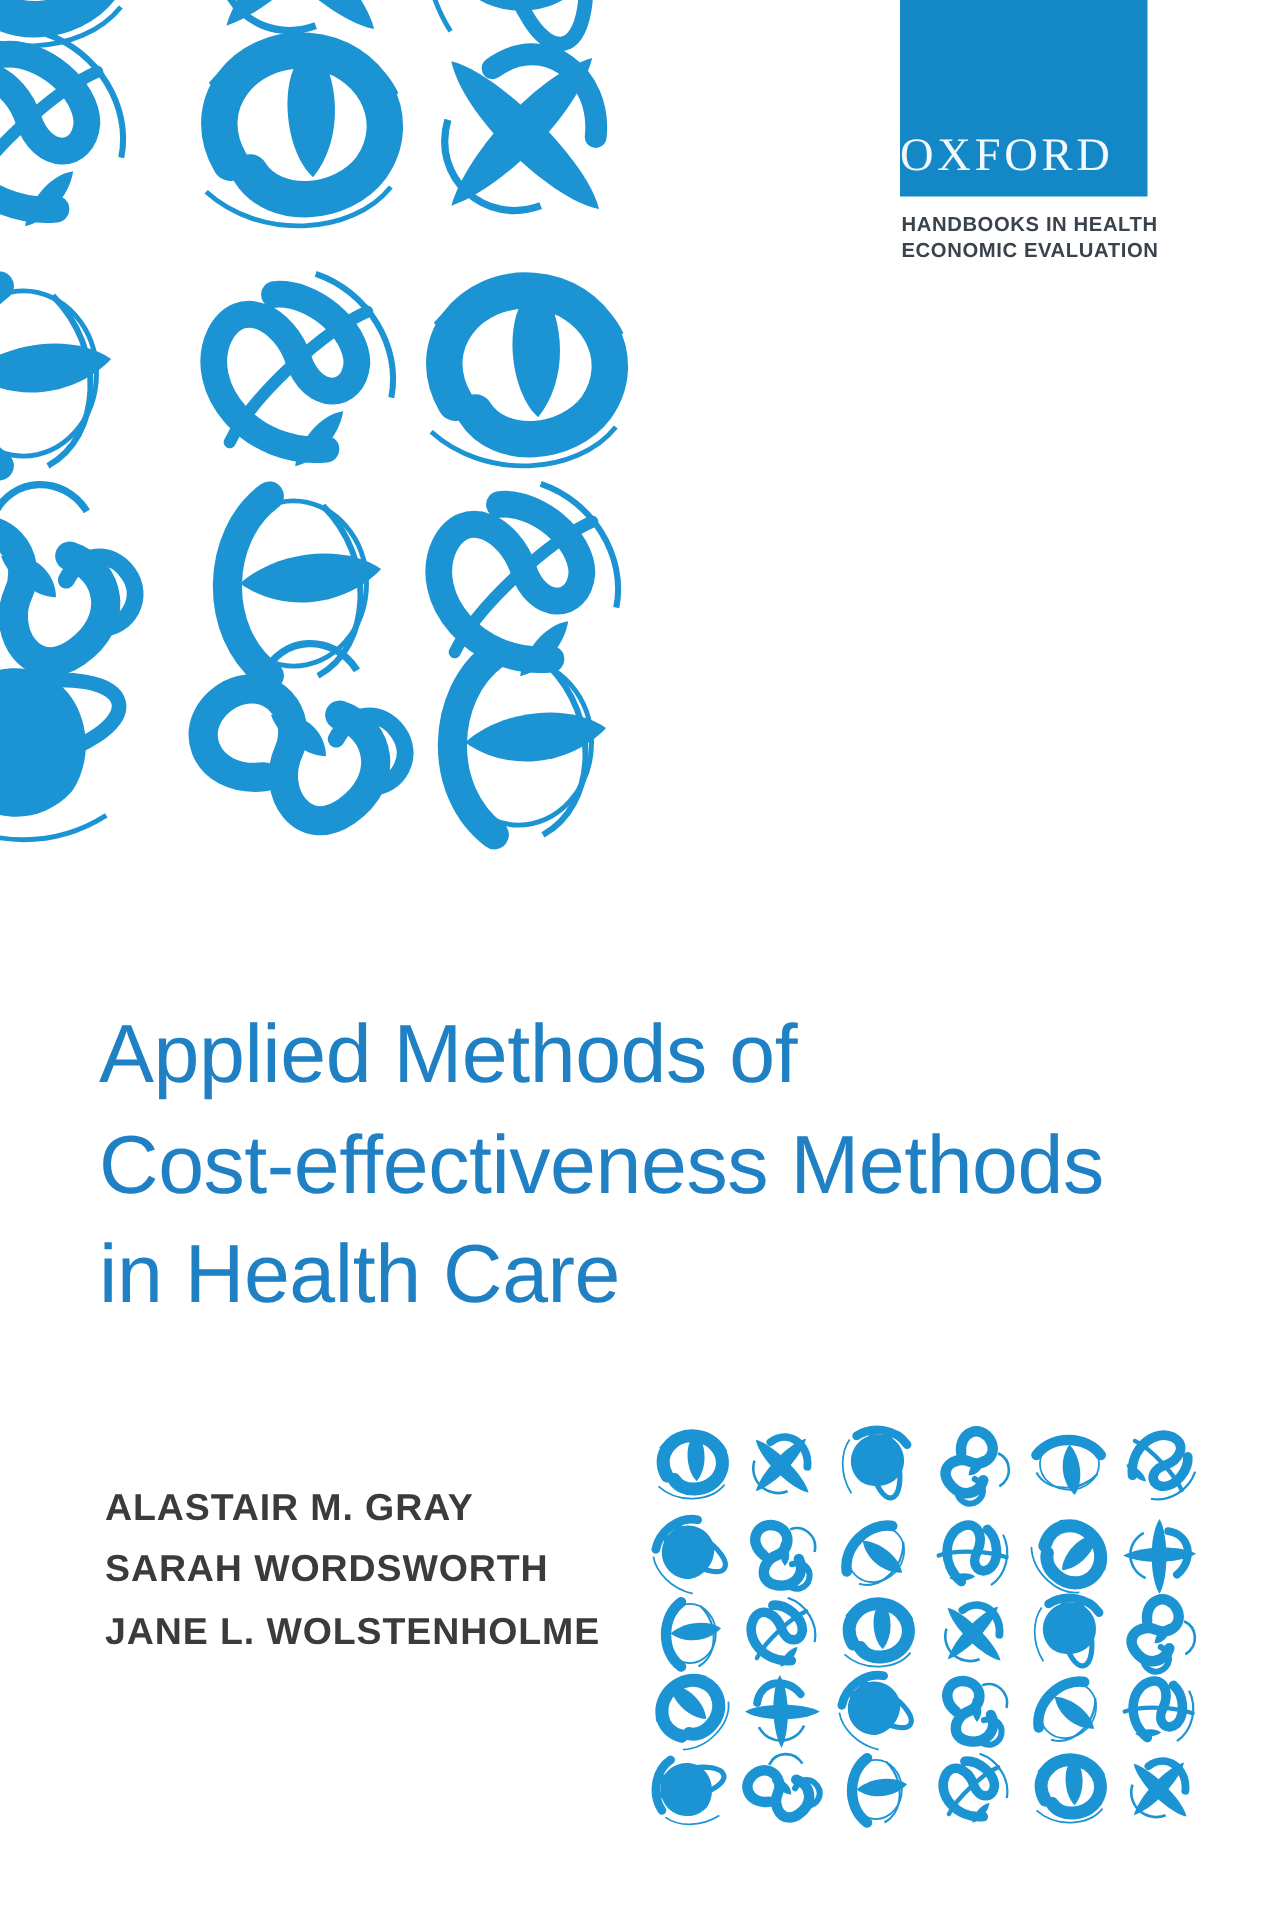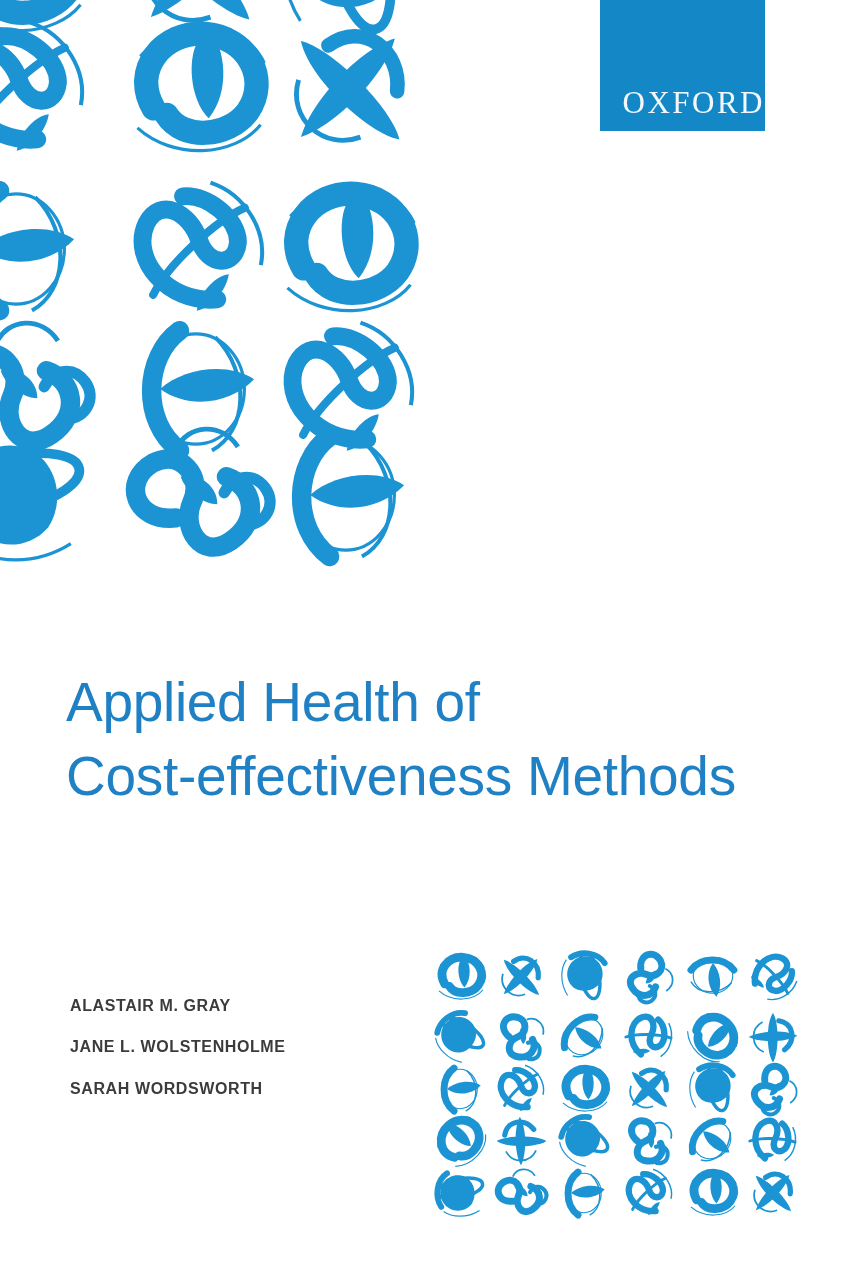--- a/index.html
+++ b/index.html
@@ -18,21 +18,21 @@
     width: 852px; height: 1280px;
     display: block; pointer-events: none;
   }
   .artwork symbol { overflow: visible; }
 
   
   .oxford-box {
     position: absolute; left: 600px; top: 0;
     width: 165px; height: 131px;
     box-sizing: border-box;
-    display: flex; align-items: flex-end; justify-content: flex-end;
+    display: flex; align-items: flex-end; justify-content: flex-start;
     padding-bottom: 13px;
   }
   .oxford-word {
     font-family: "Liberation Serif", serif;
     font-size: 31px;
     letter-spacing: 2.5px;
     font-weight: normal;
     line-height: 1;
   }
   .series {
@@ -47,21 +47,21 @@
     position: absolute; left: 66px; top: 666px;
     margin: 0;
     font-size: 55px; font-weight: normal;
     line-height: 73.5px; letter-spacing: -0.3px;
     white-space: nowrap;
   }
 
   
   .authors {
     position: absolute; left: 70px; top: 985px;
-    font-size: 16px; font-weight: 600;
+    font-size: 25px; font-weight: 600;
     line-height: 41.3px; letter-spacing: 0.6px;
     white-space: nowrap;
   }
 </style>
 </head>
 <body>
 
 <div class="cover">
 
   <svg class="artwork" viewBox="0 0 852 1280" aria-hidden="true" style="color: rgb(28, 148, 211);">
@@ -151,25 +151,30 @@
         <use href="#swirl-5" x="620" y="1164" width="58" height="58" transform="rotate(225 649 1193)"></use>
         <use href="#swirl-0" x="684" y="1164" width="58" height="58" transform="rotate(0 713 1193)"></use>
         <use href="#swirl-1" x="744" y="1164" width="58" height="58" transform="rotate(135 773 1193)"></use>
       </g>
   </svg>
 
   <div class="oxford-box" style="background-color: rgb(20, 135, 198);">
     <span class="oxford-word" style="color: rgb(242, 248, 252);">OXFORD</span>
   </div>
 
+  <div class="series" style="color: rgb(58, 67, 77);">
+      <div>HANDBOOKS IN HEALTH</div>
+      <div>ECONOMIC EVALUATION</div>
+    </div>
 
   <h1 class="title" style="color: rgb(31, 128, 196);">
-      <div>Applied Health of</div>
+      <div>Applied Methods of</div>
       <div>Cost-effectiveness Methods</div>
+      <div>in Health Care</div>
     </h1>
 
   <div class="authors" style="color: rgb(59, 59, 59);">
       <div>ALASTAIR M. GRAY</div>
+      <div>SARAH WORDSWORTH</div>
       <div>JANE L. WOLSTENHOLME</div>
-      <div>SARAH WORDSWORTH</div>
     </div>
 
 </div>
 
 </body></html>

